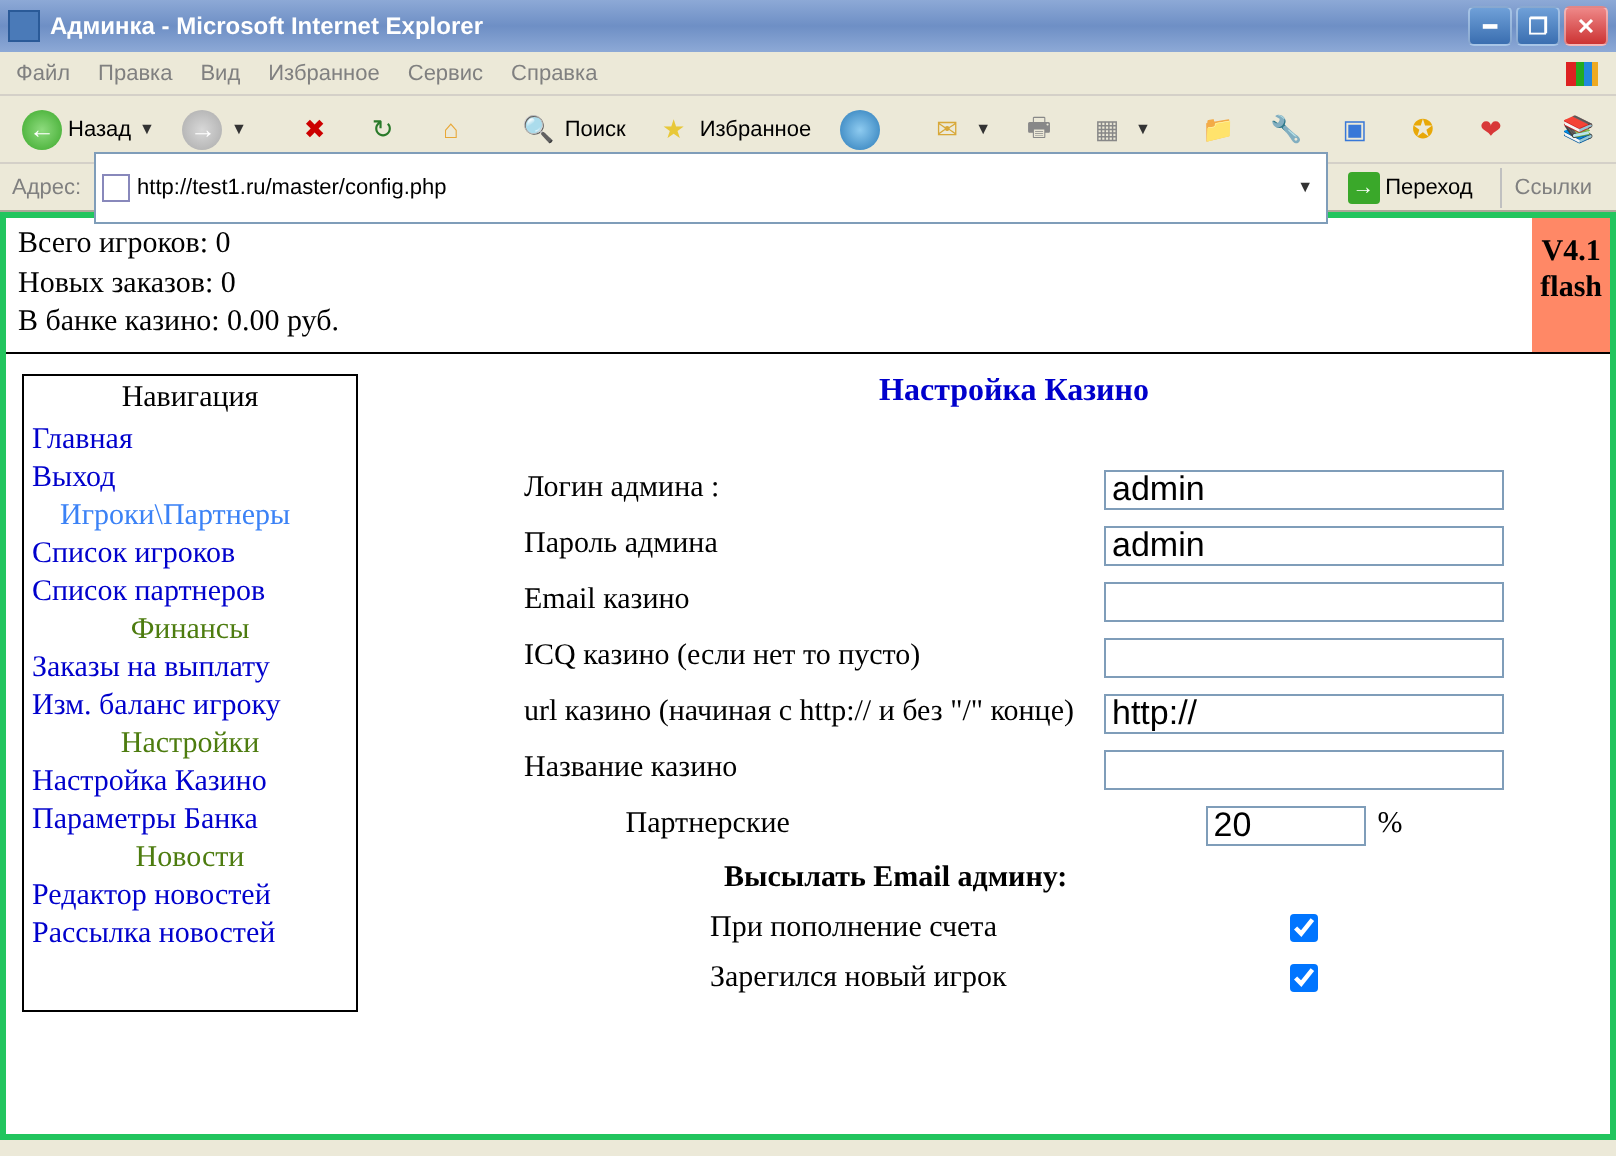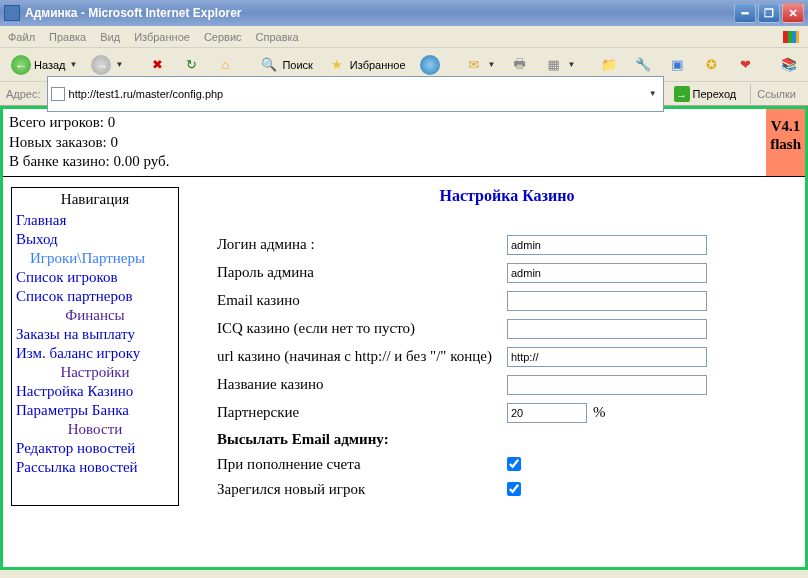--- a/index.html
+++ b/index.html
@@ -59,27 +59,27 @@
 .page-wrap { background: #fff; margin: 0; border: 3px solid #22c55e; height: calc(578px - 26px - 22px - 34px - 24px - 8px); overflow: auto; padding: 0; }
 .stats-bar { display: flex; border-bottom: 1px solid #000; }
 .stats-left { flex: 1; padding: 4px 6px; font-family: 'Times New Roman', serif; font-size: 15px; line-height: 1.3; }
 .stats-right { background: #ff8866; padding: 8px 4px; font-family: 'Times New Roman', serif; font-size: 15px; text-align: center; font-weight: bold; line-height: 1.2; }
 
 .content { display: flex; padding: 10px 8px; gap: 38px; font-family: 'Times New Roman', serif; font-size: 15px; }
 .nav-box { border: 1px solid #000; width: 168px; }
 .nav-box .nav-hdr { text-align: center; padding: 3px 0; }
 .nav-box .nav-link { color: #0000cc; padding: 1px 4px; cursor: pointer; }
 .nav-box .nav-link.indent { padding-left: 18px; color: #3b82f6; }
-.nav-box .grp { text-align: center; padding: 1px 0; color: #4c1d95; }
+.nav-box .grp { text-align: center; padding: 1px 0; color: #4d7c0f; }
 
 .main-col { flex: 1; }
 .main-title { text-align: center; color: #0000cc; font-weight: bold; margin-bottom: 30px; font-size: 16px; }
-.form-row { display: flex; align-items: center; margin-bottom: 8px; }
+.form-row { display: flex; align-items: center; margin-bottom: 8px; justify-content: center; }
 .form-row .lbl { width: 290px; }
-.form-row input[type=text] { width: 200px; height: 20px; border: 1px solid #7f9db9; padding: 0 3px; font-family: Tahoma, sans-serif; font-size: 11px; }
+.form-row input[type=text] { width: 200px; height: 20px; border: 1px solid #7f9db9; padding: 0 3px; font-family: Tahoma, sans-serif; font-size: 17px; }
 .form-row input.short { width: 80px; }
 .form-row .suffix { margin-left: 6px; }
 .form-row.bold .lbl { font-weight: bold; }
 .form-row input[type=checkbox] { width: 14px; height: 14px; }
 </style>
 </head>
 <body>
 
 <div class="titlebar">
   <div class="app-icon"></div>

